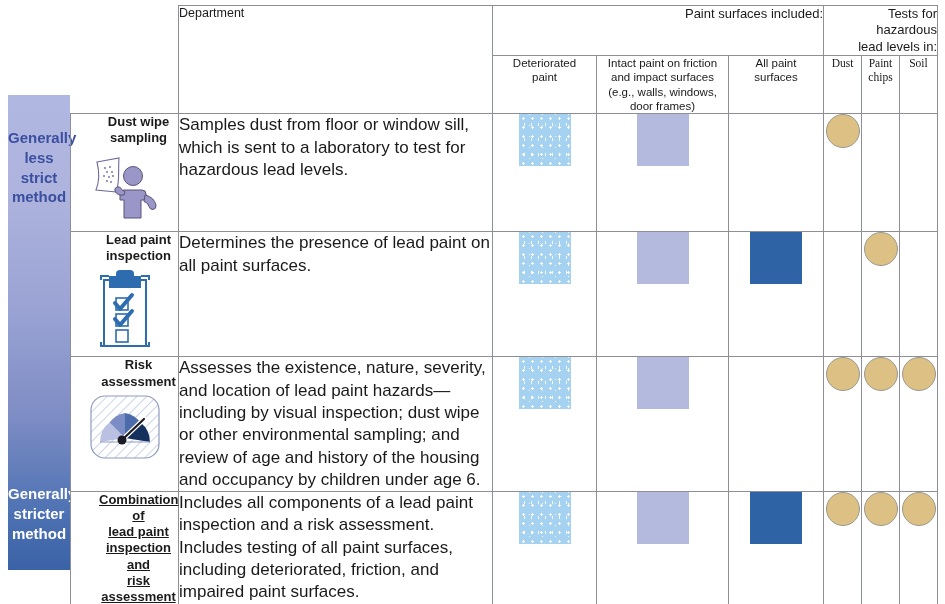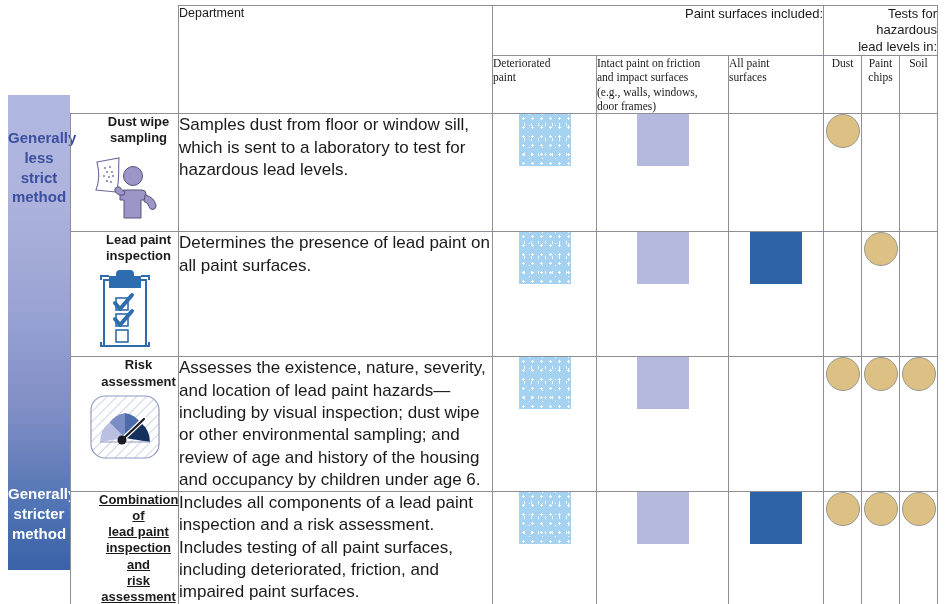--- a/index.html
+++ b/index.html
@@ -53,26 +53,25 @@
   .hdr-blank { border: none !important; background: #fff; }
   .hdr-group {
     text-align: right;
     font-weight: bold;
     font-size: 13px;
     padding: 6px 4px 6px;
     line-height: 1.25;
     vertical-align: middle;
   }
   .hdr-col {
-    text-align: left;
+    text-align: center;
     font-size: 11.5px;
     line-height: 1.25;
     padding: 4px 3px 6px;
     vertical-align: bottom;
-    font-family: Liberation Serif, serif;
   }
   .hdr-def {
     font-weight: bold;
     font-size: 12.5px;
     vertical-align: bottom;
     padding: 0 0 7px 10px;
     text-align: left;
   }
   .hdr-tests-sub {
     text-align: center;

